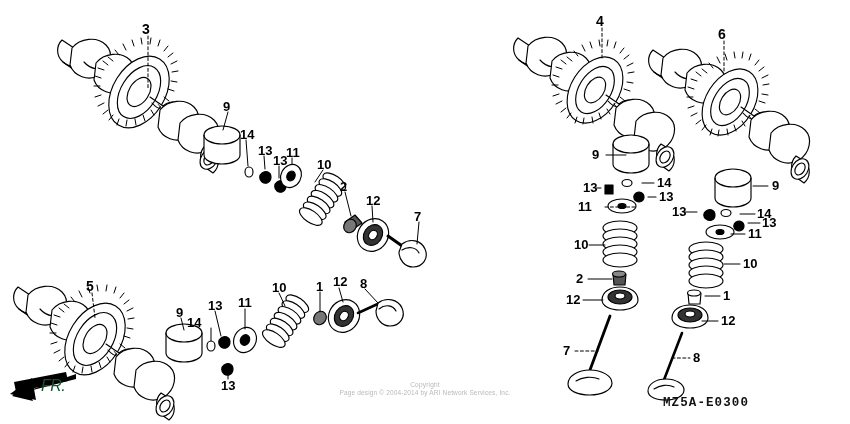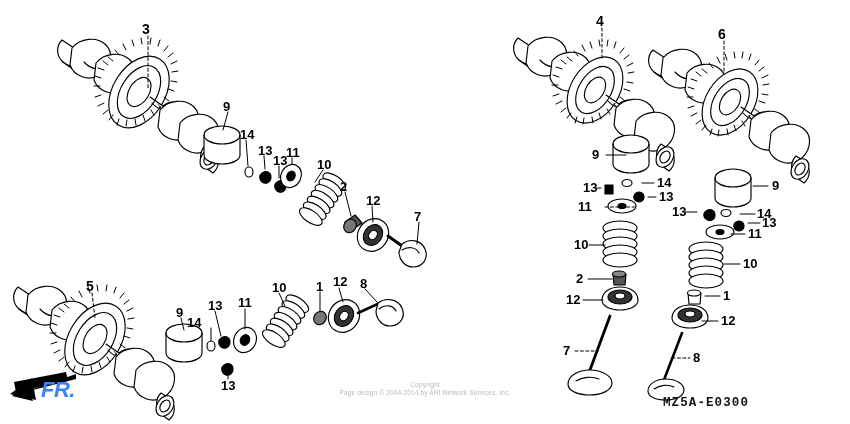--- a/index.html
+++ b/index.html
@@ -46,24 +46,24 @@
     color:#b9b9b9;
     white-space:nowrap;
     font-family:"Liberation Sans", sans-serif;
   }
   .copy .l1{font-size:6.5px;letter-spacing:.2px;display:block;}
   .copy .l2{font-size:6.5px;letter-spacing:.15px;display:block;margin-top:1px;}
 
   .frlabel{
     position:absolute;
     font-family:"Liberation Sans", sans-serif;
-    font-weight:700;
-    font-size:22px;
+    font-weight:400;
+    font-size:16px;
     font-style:italic;
-    color:#3b82f6;
+    color:#14532d;
     letter-spacing:-0.5px;
   }
 </style>
 </head>
 <body>
 
 <div id="sheet">
 
   <svg id="art" viewBox="0 0 850 424">
     <defs>

